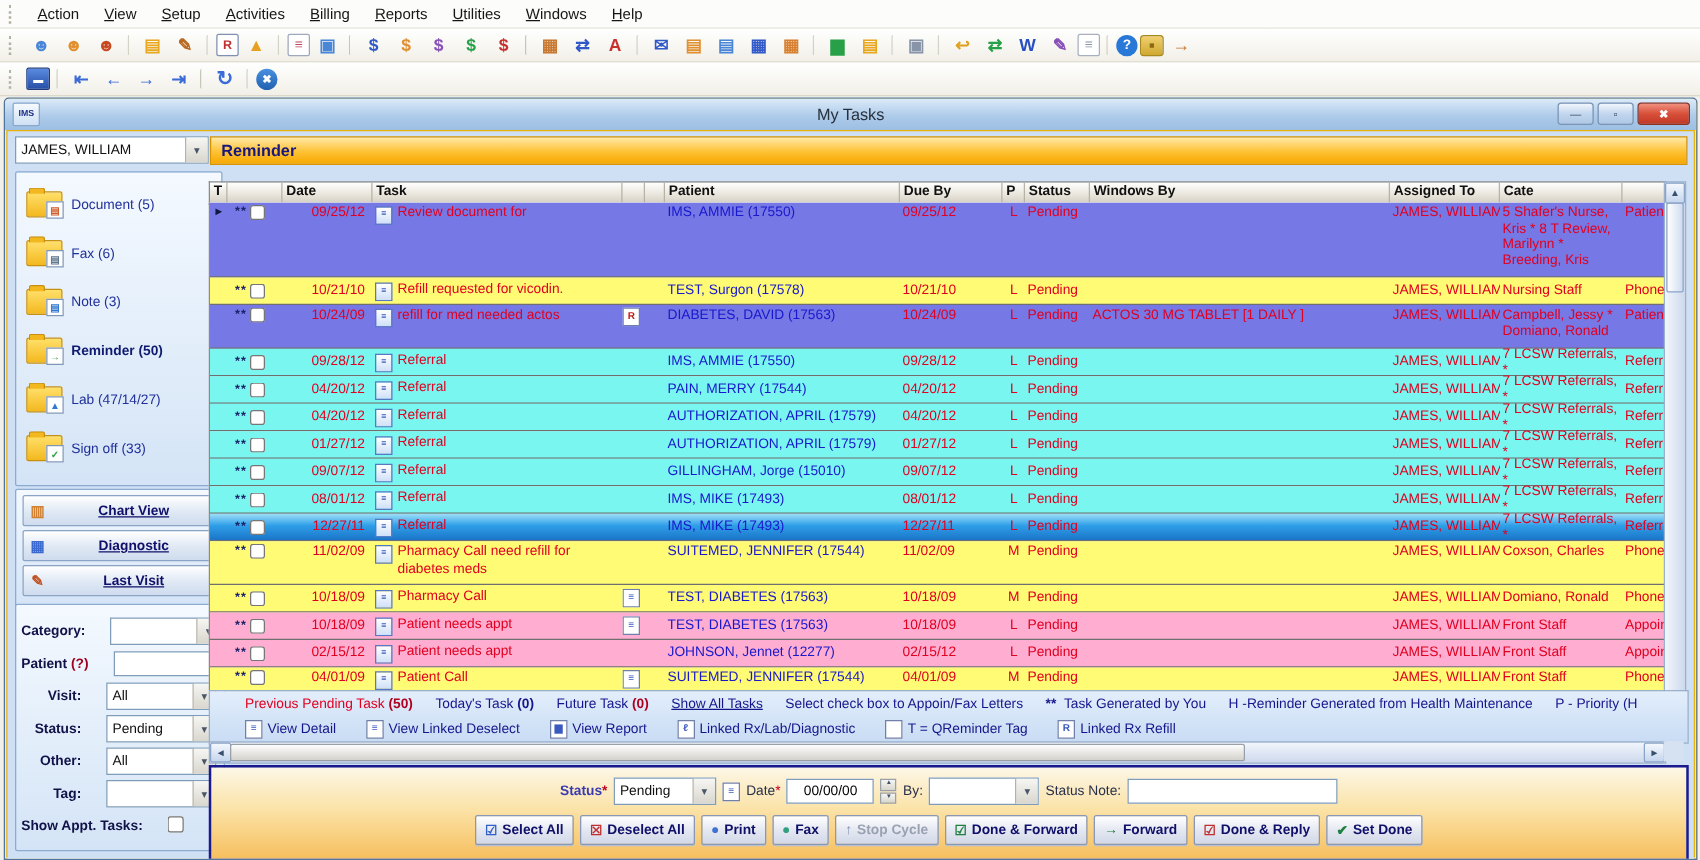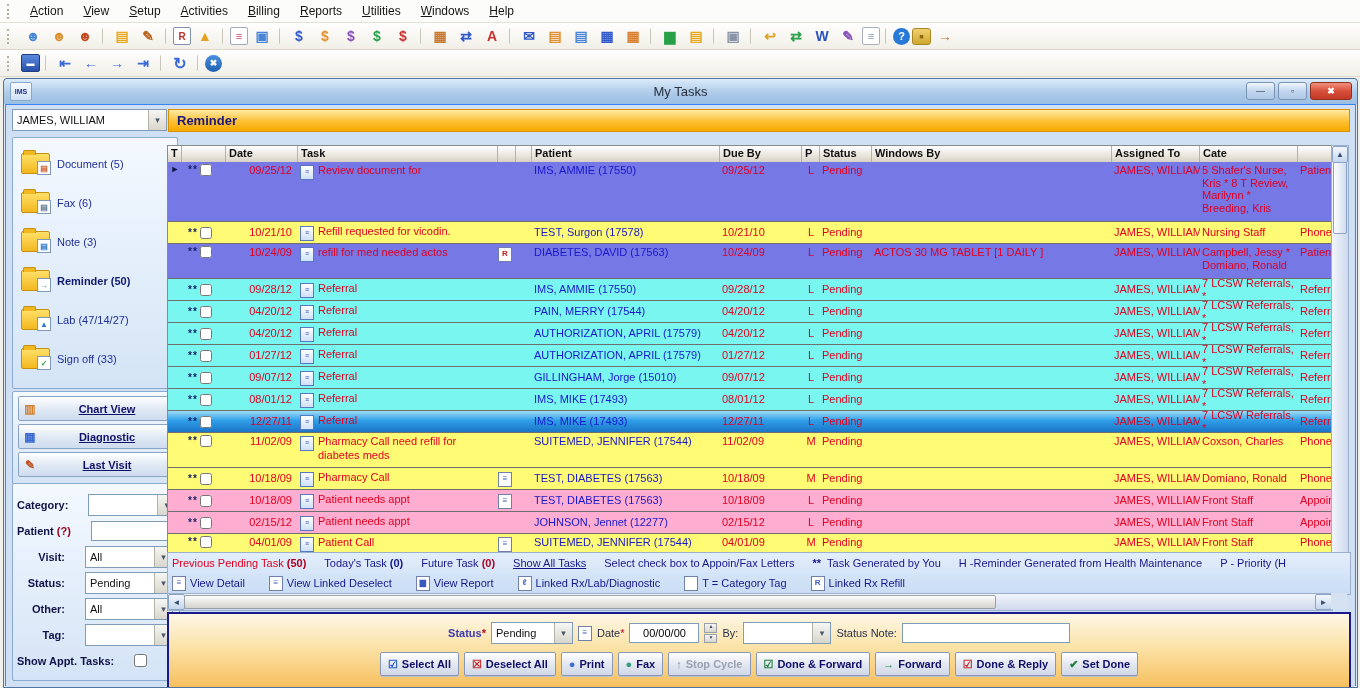--- a/index.html
+++ b/index.html
@@ -7,21 +7,21 @@
   
   .menubar{position:absolute;top:0;left:0;right:0;height:22px;background:#fcfcfa;border-bottom:1px solid #e3e0d6;display:flex;align-items:center;padding-left:4px;}
   .grip{width:4px;height:15px;border-left:2px dotted #b4b0a2;margin:0 7px 0 3px;}
   .menu-item{padding:2px 10px;font-size:12px;color:#161616;cursor:default;}
   .menu-item::first-letter{text-decoration:underline;}
   .toolbar{position:absolute;left:0;right:0;background:linear-gradient(#ffffff,#f1efe7);border-bottom:1px solid #dcd8ca;display:flex;align-items:center;padding-left:4px;}
   #tb1{top:23px;height:26px;}
   #tb2{top:50px;height:26px;}
   .tbi{width:24px;height:20px;display:flex;align-items:center;justify-content:center;font-size:14px;font-weight:bold;border-radius:2px;margin:0 1px;cursor:default;}
   
-  .window{position:absolute;left:3px;top:78px;width:1353px;height:608px;border:1px solid #51749f;border-radius:4px 4px 0 0;background:#3b82f6;box-shadow:inset 0 0 0 1px #dde9f8;}
+  .window{position:absolute;left:3px;top:78px;width:1353px;height:608px;border:1px solid #51749f;border-radius:4px 4px 0 0;background:#eab308;box-shadow:inset 0 0 0 1px #dde9f8;}
   .titlebar{height:25px;position:relative;background:linear-gradient(#dcebfa,#aecbe9 55%,#9cbfe4);border-radius:4px 4px 0 0;display:flex;align-items:center;padding:0 6px;}
   .win-title{position:absolute;left:0;right:0;text-align:center;font-size:13px;color:#28303c;}
   .ims-ic{width:20px;height:17px;background:linear-gradient(#f6faff,#cfe0f4);border:1px solid #8aa8cc;border-radius:2px;font-size:7px;font-weight:bold;color:#20308c;display:flex;align-items:center;justify-content:center;z-index:2;}
   .win-ctrls{position:absolute;right:5px;top:3px;display:flex;gap:3px;z-index:2;}
   .wbtn{width:27px;height:16px;border:1px solid #7b93b2;border-radius:3px;background:linear-gradient(#f2f7fd,#c2d6ee 50%,#aec8e6);display:flex;align-items:center;justify-content:center;font-size:9px;color:#3c4c60;}
   .wbtn.close{background:linear-gradient(#f0907e,#d8503a 50%,#c23a26);border-color:#8c3020;color:#fff;width:40px;font-weight:bold;}
   .content{position:absolute;top:26px;left:2px;right:2px;bottom:0;background:#cfe0f4;overflow:hidden;}
   
   .combo{display:flex;align-items:center;background:#fff;border:1px solid #7f9db9;height:20px;font-size:11px;color:#101010;}
   .combo .val{flex:1;padding:0 4px;white-space:nowrap;overflow:hidden;}
@@ -85,21 +85,21 @@
   #vscroll .up{position:absolute;top:0;left:0;right:0;height:15px;}
   #vscroll .dn{position:absolute;bottom:0;left:0;right:0;height:15px;}
   #vscroll .thumb{position:absolute;top:16px;left:1px;right:1px;height:70px;background:linear-gradient(90deg,#ffffff,#cfdcf0);border:1px solid #8aa4c8;border-radius:2px;}
   #hscroll{position:absolute;left:161px;top:488px;width:1164px;height:16px;background:linear-gradient(#f2f6fc,#cdd9ec);border:1px solid #9ab0cc;}
   #hscroll .lf{position:absolute;left:0;top:0;bottom:0;width:15px;}
   #hscroll .rt{position:absolute;right:0;top:0;bottom:0;width:15px;}
   #hscroll .thumb{position:absolute;left:16px;top:1px;bottom:1px;width:810px;background:linear-gradient(#fdfdfd,#d4d2cc);border:1px solid #9aa0a8;border-radius:2px;}
   #scroll-corner{position:absolute;left:1325px;top:488px;width:16px;height:16px;background:#d6e2f2;}
   
   #legend{position:absolute;left:161px;top:447px;right:4px;height:41px;background:linear-gradient(#e3eefb,#c8dcf4);border:1px solid #9ab0cc;font-size:11px;color:#16168c;overflow:hidden;}
-  .leg-row{display:flex;align-items:center;height:20px;padding-left:4px;gap:18px;white-space:nowrap;}
+  .leg-row{display:flex;align-items:center;height:20px;padding-left:4px;gap:18px;white-space:nowrap;margin-left:24px;}
   .leg-red{color:#e00020;}
   .leg-cnt{font-weight:bold;color:#b00020;}
   .leg-link{text-decoration:underline;cursor:pointer;}
   .leg-ic{display:inline-block;width:12px;height:13px;background:#fff;border:1px solid #7080a8;font-size:8px;font-weight:bold;color:#3a5ac0;text-align:center;line-height:12px;margin-right:4px;}
   .leg-item{cursor:pointer;display:flex;align-items:center;}
   
   #footer{position:absolute;left:161px;top:507px;right:4px;height:73px;background:linear-gradient(#fdf7e6,#fbe3a8 45%,#f6bf5e);border:2px solid #1a1a8c;border-bottom-width:3px;}
   .ft-controls{display:flex;align-items:center;justify-content:center;gap:5px;height:30px;margin-top:4px;font-size:11px;}
   .ft-lab{color:#3a3ab0;font-weight:bold;}
   .ft-lab .ast{color:#c00020;}
@@ -810,21 +810,21 @@
             <span>View Report</span>
           </span>
 
           <span class="leg-item">
             <span class="leg-ic">ℓ</span>
             <span>Linked Rx/Lab/Diagnostic</span>
           </span>
 
           <span class="leg-item">
             <span class="leg-ic"></span>
-            <span>T = Category Tag</span>
+            <span>T = QReminder Tag</span>
           </span>
 
           <span class="leg-item">
             <span class="leg-ic">R</span>
             <span>Linked Rx Refill</span>
           </span>
 
       </div>
     </div>
 

